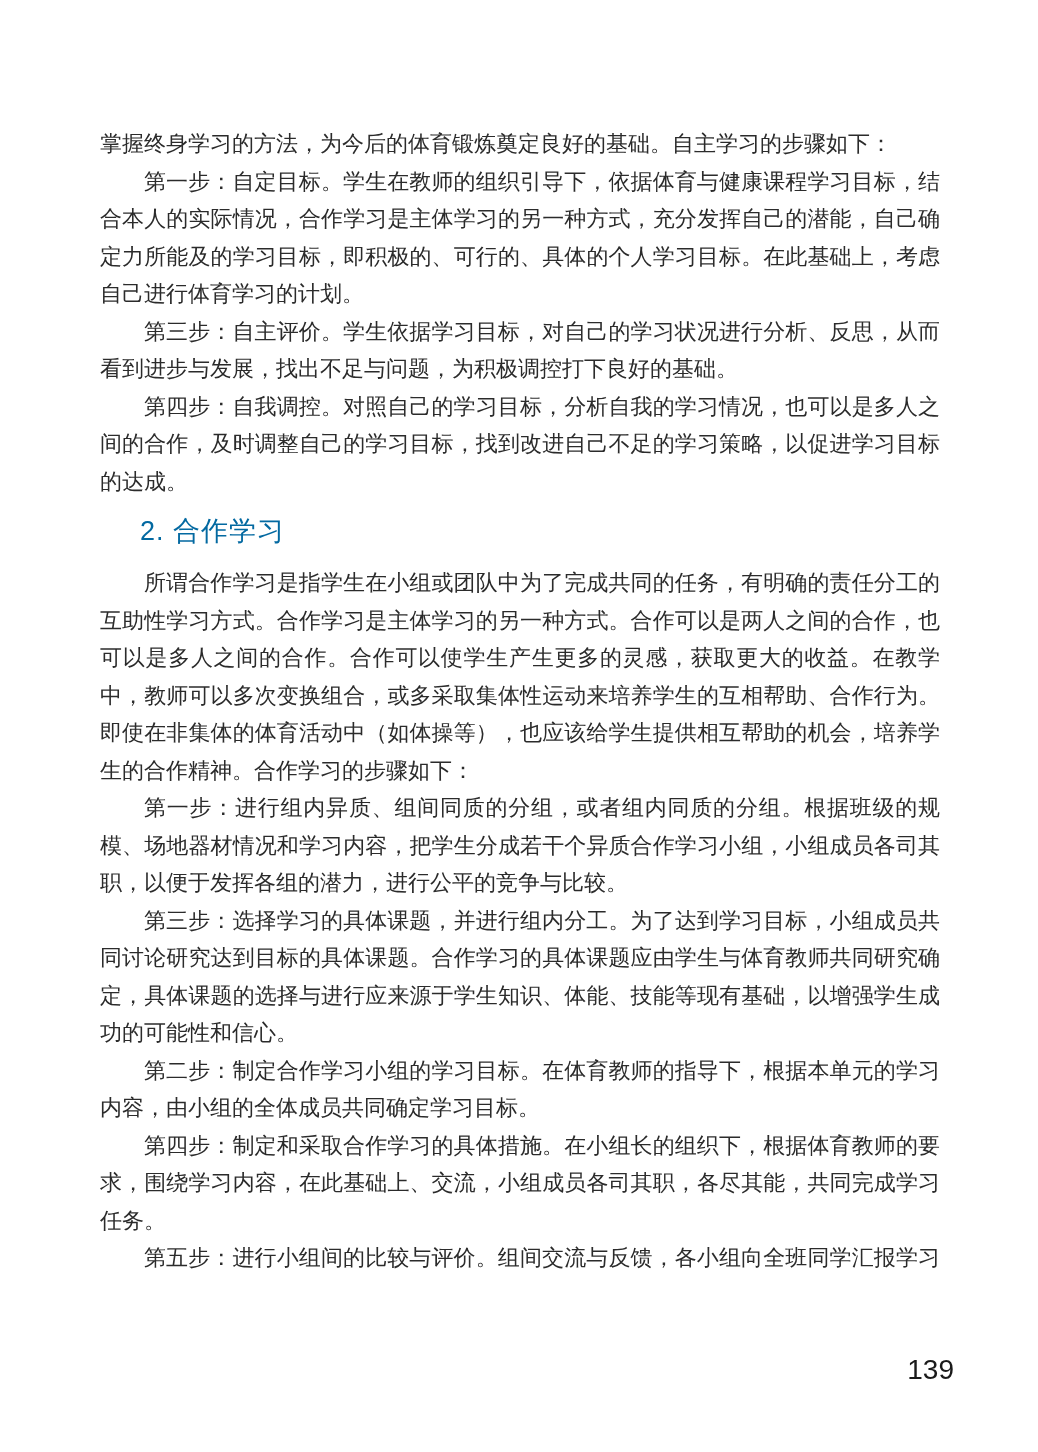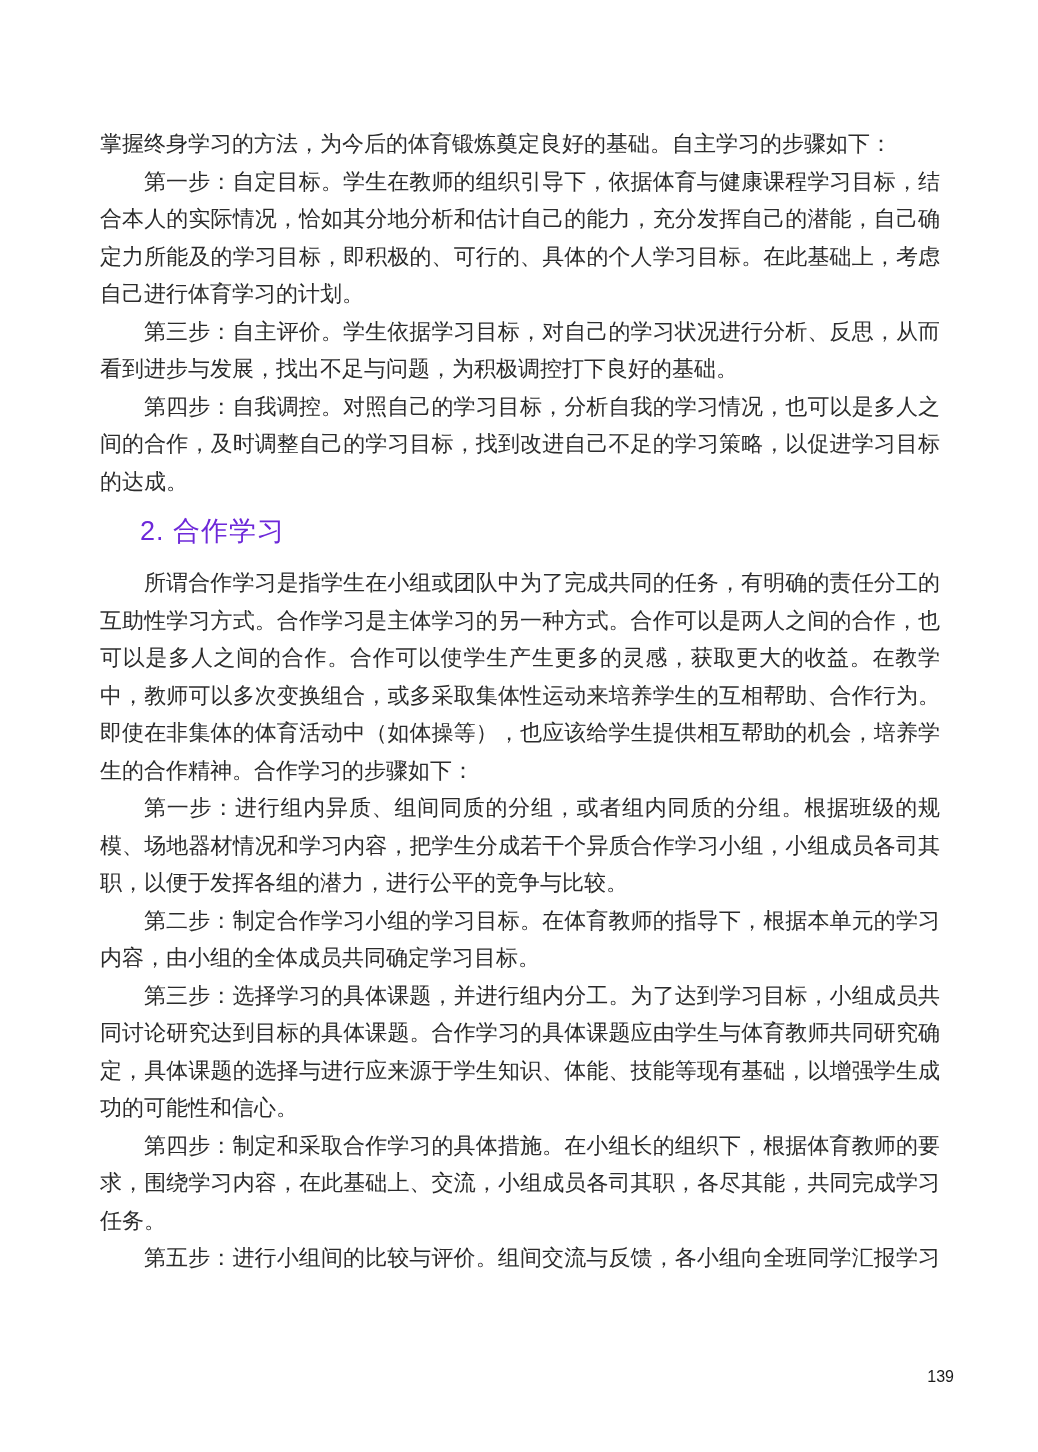--- a/index.html
+++ b/index.html
@@ -44,56 +44,56 @@
   .section-heading {
     font-family: "Liberation Sans", "DejaVu Sans", sans-serif;
     font-size: 27px;
     font-weight: 500;
     line-height: 32px;
     margin: 15px 0 17px 0;
     padding-left: 40px;
     text-indent: 0;
     text-align: left;
     letter-spacing: 1px;
-    color: #6d28d9;
+    color: #0369a1;
   }
   .page-number {
     position: absolute;
     right: 84px;
     bottom: 66px;
     font-family: "Liberation Sans", "DejaVu Sans", sans-serif;
-    font-size: 16px;
+    font-size: 28px;
     color: #1a1a1a;
   }
 </style>
 </head>
 <body>
 
 <div class="page">
 
   <div class="text-column">
 
     <p class="para noindent">掌握终身学习的方法，为今后的体育锻炼奠定良好的基础。自主学习的步骤如下：</p>
 
-    <p class="para">第一步：自定目标。学生在教师的组织引导下，依据体育与健康课程学习目标，结合本人的实际情况，恰如其分地分析和估计自己的能力，充分发挥自己的潜能，自己确定力所能及的学习目标，即积极的、可行的、具体的个人学习目标。在此基础上，考虑自己进行体育学习的计划。</p>
+    <p class="para">第一步：自定目标。学生在教师的组织引导下，依据体育与健康课程学习目标，结合本人的实际情况，合作学习是主体学习的另一种方式，充分发挥自己的潜能，自己确定力所能及的学习目标，即积极的、可行的、具体的个人学习目标。在此基础上，考虑自己进行体育学习的计划。</p>
 
 
     <p class="para">第三步：自主评价。学生依据学习目标，对自己的学习状况进行分析、反思，从而看到进步与发展，找出不足与问题，为积极调控打下良好的基础。</p>
 
     <p class="para">第四步：自我调控。对照自己的学习目标，分析自我的学习情况，也可以是多人之间的合作，及时调整自己的学习目标，找到改进自己不足的学习策略，以促进学习目标的达成。</p>
 
     <h2 class="section-heading">2. 合作学习</h2>
 
     <p class="para">所谓合作学习是指学生在小组或团队中为了完成共同的任务，有明确的责任分工的互助性学习方式。合作学习是主体学习的另一种方式。合作可以是两人之间的合作，也可以是多人之间的合作。合作可以使学生产生更多的灵感，获取更大的收益。在教学中，教师可以多次变换组合，或多采取集体性运动来培养学生的互相帮助、合作行为。即使在非集体的体育活动中（如体操等），也应该给学生提供相互帮助的机会，培养学生的合作精神。合作学习的步骤如下：</p>
 
     <p class="para">第一步：进行组内异质、组间同质的分组，或者组内同质的分组。根据班级的规模、场地器材情况和学习内容，把学生分成若干个异质合作学习小组，小组成员各司其职，以便于发挥各组的潜力，进行公平的竞争与比较。</p>
 
+    <p class="para">第三步：选择学习的具体课题，并进行组内分工。为了达到学习目标，小组成员共同讨论研究达到目标的具体课题。合作学习的具体课题应由学生与体育教师共同研究确定，具体课题的选择与进行应来源于学生知识、体能、技能等现有基础，以增强学生成功的可能性和信心。</p>
+
     <p class="para">第二步：制定合作学习小组的学习目标。在体育教师的指导下，根据本单元的学习内容，由小组的全体成员共同确定学习目标。</p>
-
-    <p class="para">第三步：选择学习的具体课题，并进行组内分工。为了达到学习目标，小组成员共同讨论研究达到目标的具体课题。合作学习的具体课题应由学生与体育教师共同研究确定，具体课题的选择与进行应来源于学生知识、体能、技能等现有基础，以增强学生成功的可能性和信心。</p>
 
     <p class="para">第四步：制定和采取合作学习的具体措施。在小组长的组织下，根据体育教师的要求，围绕学习内容，在此基础上、交流，小组成员各司其职，各尽其能，共同完成学习任务。</p>
 
     <p class="para fill-last">第五步：进行小组间的比较与评价。组间交流与反馈，各小组向全班同学汇报学习</p>
 
   </div>
 
   <div class="page-number">139</div>
 
 </div>

